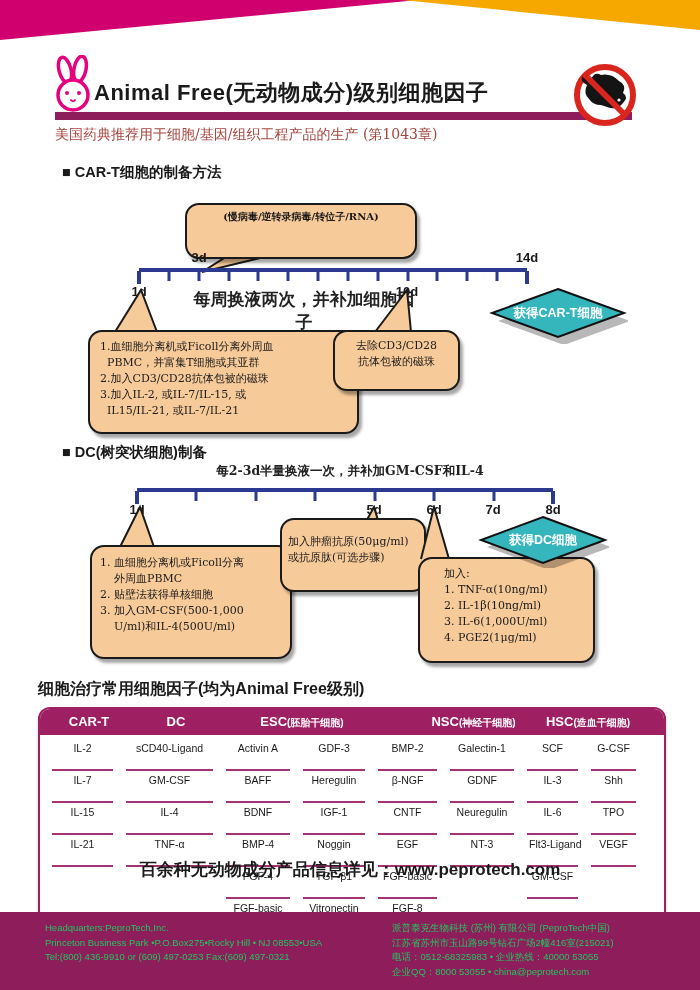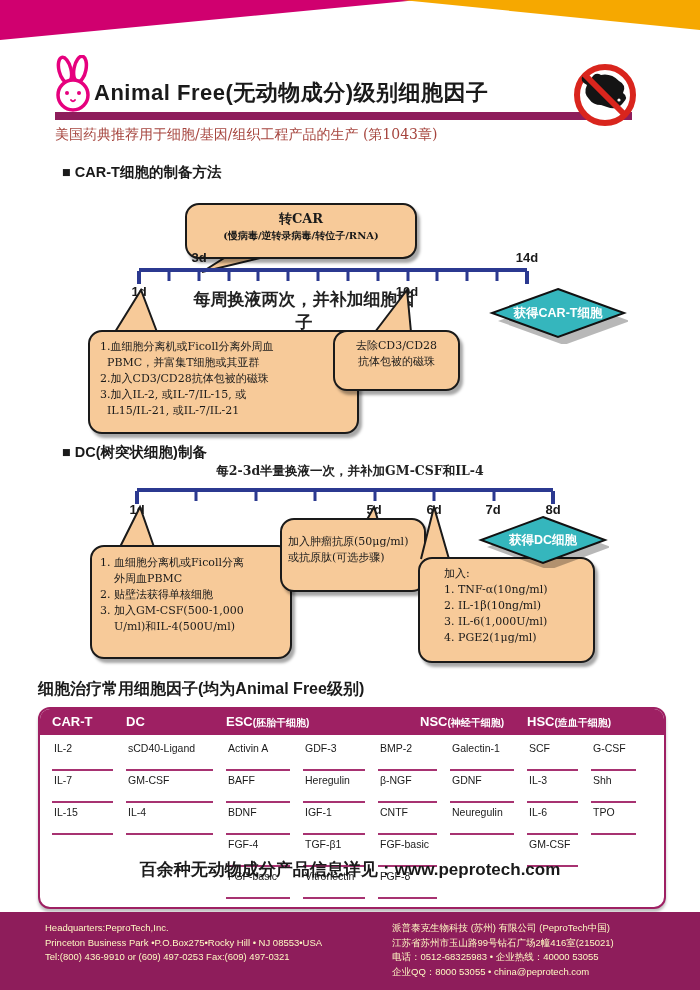--- a/index.html
+++ b/index.html
@@ -23,31 +23,31 @@
   
   .ruler{position:absolute;border-top:4px solid #2b3990;}
   .tick{position:absolute;top:-1px;width:3px;height:10px;background:#2b3990;transform:translateX(-50%);}
   .tick:first-child,.tick:last-child{height:13px;width:4px;}
   .daylab{position:absolute;transform:translateX(-50%);font-size:13px;font-weight:bold;}
   .tl-note{position:absolute;text-align:center;font-family:"DejaVu Serif", serif;
            font-size:17px;font-weight:600;color:#222;}
   
   #cy-table{left:38px;top:707px;width:624px;border:2px solid #9e2063;border-radius:12px;
             background:#fff;box-shadow:0 3px 3px rgba(0,0,0,.25);overflow:hidden;}
-  .tgrid{display:grid;grid-template-columns:74px 100px 77px 75px 72px 77px 64px 58px;padding-left:12px;}
+  .tgrid{display:grid;grid-template-columns:74px 100px 77px 75px 72px 77px 64px 58px;padding-left:12px;text-align:center;}
   #tbl-head{background:#9e2063;color:#fff;padding:5px 0 5px 12px;}
   #tbl-head .g{font-size:13px;font-weight:bold;}
   #tbl-head .g small{font-size:10px;font-weight:bold;}
   .tcell{height:19px;font-size:10.5px;padding:3px 2px 8px 2px;white-space:nowrap;}
   .tcell.filled{border-bottom:2px solid #a73271;margin-right:13px;}
   #tbl-body{padding-top:4px;padding-bottom:8px;}
   #table-title{left:38px;top:679px;font-size:16px;font-weight:600;}
   
   #promo{left:0;top:858px;width:700px;text-align:center;font-size:17px;font-weight:600;}
-  #footer{left:0;top:912px;width:700px;height:78px;background:#8e1d5b;color:#fef9c3;}
+  #footer{left:0;top:912px;width:700px;height:78px;background:#8e1d5b;color:#22c55e;}
   .flines{position:absolute;top:9px;font-size:9.5px;line-height:1.55;}
   #footer-left{left:45px;}
   #footer-right{left:392px;}
   .dsvg text{font-weight:bold;}
 </style>
 </head>
 <body>
 
 <svg id="banner" class="abs" width="700" height="48" viewBox="0 0 700 48">
   <polygon points="0,0 418,0 0,40" fill="#d0006f"></polygon>
@@ -71,21 +71,20 @@
   <line x1="13" y1="13" x2="55" y2="55" stroke="#d9251d" stroke-width="6"></line>
 </svg>
 <div id="subtitle" class="abs">美国药典推荐用于细胞/基因/组织工程产品的生产 (第1043章)</div>
 
 <div class="abs sec-head" style="left:62px;top:163px">■ CAR-T细胞的制备方法</div>
 
 <svg class="tail" style="left:198px;top:247px" width="110" height="27" viewBox="0 0 110 27">
   <path d="M42 1 L4 25 L104 1" fill="#f7ca99" stroke="#1a1a1a" stroke-width="2"></path>
 </svg>
 <div class="bubble center" style="left:185px;top:203px;width:228px;height:47px;padding-top:5px">
-  <div style="font-size:13px;font-weight:bold">转CAR</div>
   <div style="font-size:10px;font-weight:bold">(慢病毒/逆转录病毒/转位子/RNA)</div>
 </div>
 
 <div class="ruler" style="left:139px;top:268px;width:388px;height:13px">
     <div class="tick" style="left: 0%;"></div>
     <div class="tick" style="left: 7.69231%;"></div>
     <div class="tick" style="left: 15.3846%;"></div>
     <div class="tick" style="left: 23.0769%;"></div>
     <div class="tick" style="left: 30.7692%;"></div>
     <div class="tick" style="left: 38.4615%;"></div>
@@ -217,20 +216,30 @@
         <div class="tcell filled">IL-15</div>
         <div class="tcell filled">IL-4</div>
         <div class="tcell filled">BDNF</div>
         <div class="tcell filled">IGF-1</div>
         <div class="tcell filled">CNTF</div>
         <div class="tcell filled">Neuregulin</div>
         <div class="tcell filled">IL-6</div>
         <div class="tcell filled">TPO</div>
       </div>
       <div class="tgrid">
+        <div class="tcell filled">IL-21</div>
+        <div class="tcell filled">TNF-α</div>
+        <div class="tcell filled">BMP-4</div>
+        <div class="tcell filled">Noggin</div>
+        <div class="tcell filled">EGF</div>
+        <div class="tcell filled">NT-3</div>
+        <div class="tcell filled">Flt3-Ligand</div>
+        <div class="tcell filled">VEGF</div>
+      </div>
+      <div class="tgrid">
         <div class="tcell"></div>
         <div class="tcell"></div>
         <div class="tcell filled">FGF-4</div>
         <div class="tcell filled">TGF-β1</div>
         <div class="tcell filled">FGF-basic</div>
         <div class="tcell"></div>
         <div class="tcell filled">GM-CSF</div>
         <div class="tcell"></div>
       </div>
       <div class="tgrid">

